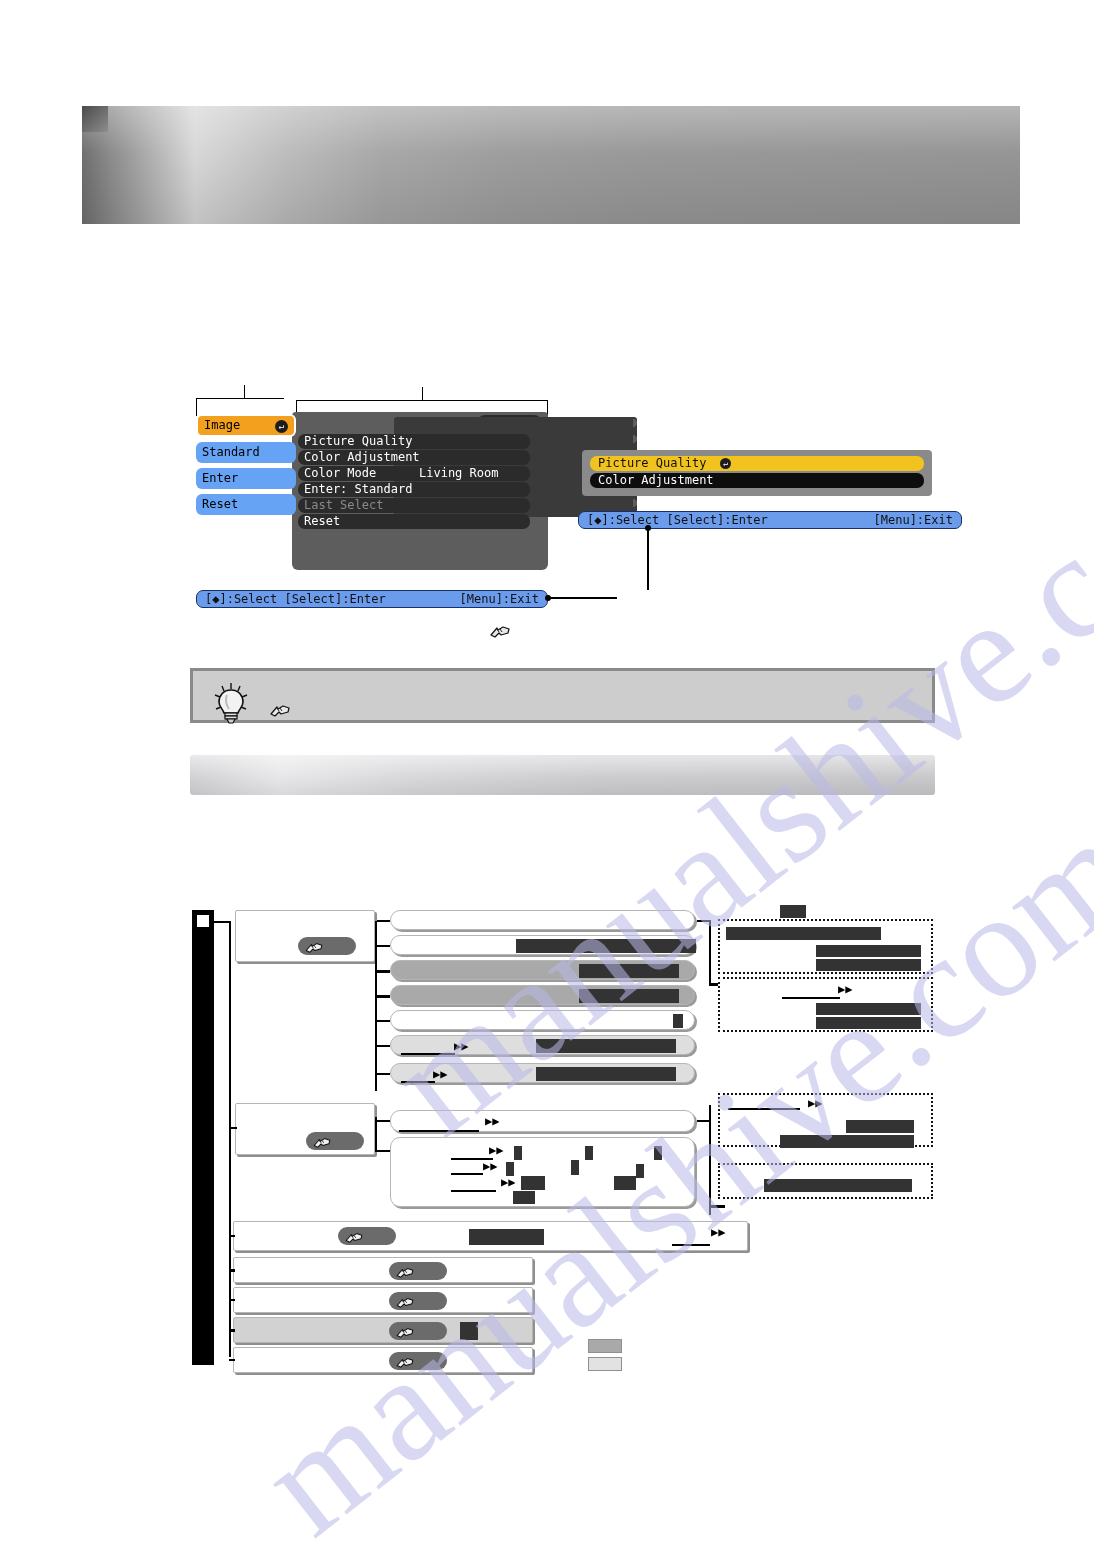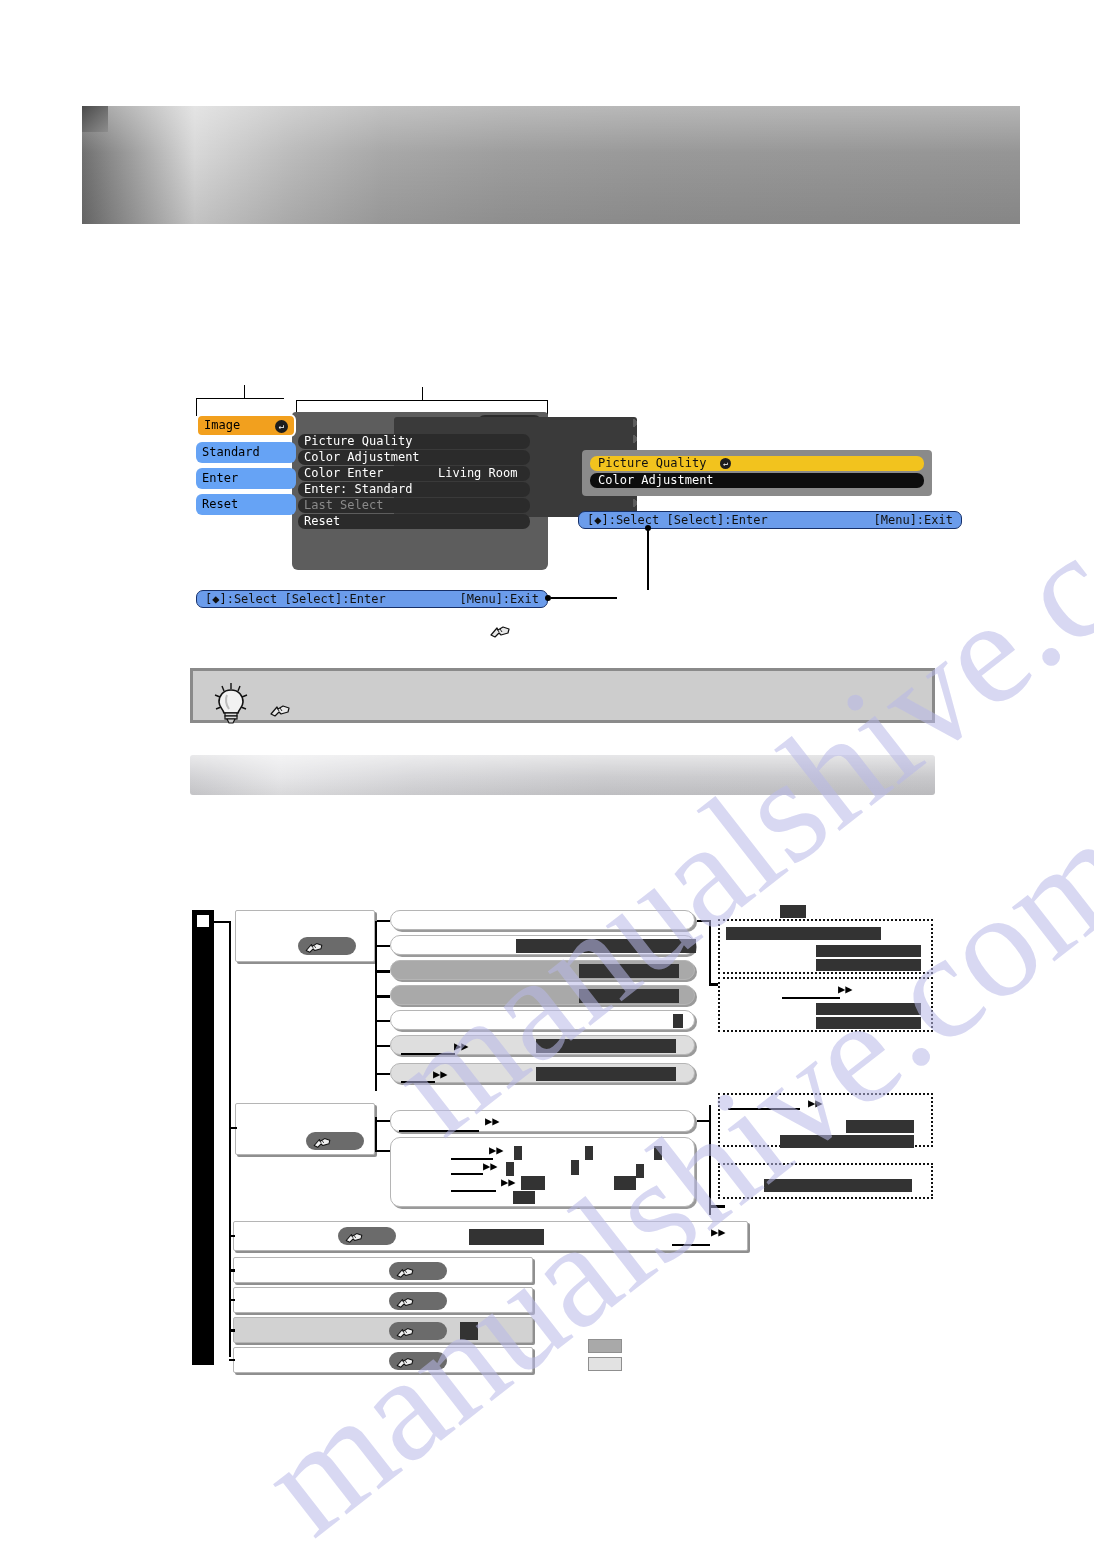--- a/index.html
+++ b/index.html
@@ -93,21 +93,21 @@
   .osd-rows { position:absolute; left:6px; top:22px; width:232px; }
   .osd-row {
     position:relative; height:15px; color:#ffffff; font-size:12px; line-height:15px;
     background:#2b2b2b;
     border-radius:7px;
     padding-left:6px;
     margin-bottom:1px;
     white-space:nowrap;
   }
   .osd-row.dim { color:#8a8a8a; }
-  .osd-row .val { position:absolute; left:140px; top:0; }
+  .osd-row .val { position:absolute; left:121px; top:0; }
 
   .osd-tabs { position:absolute; left:0; top:2px; width:100px; }
   .osd-tab {
     position:relative;
     height:21px; margin-bottom:5px;
     border-radius:6px;
     font-size:12px; line-height:21px;
     padding-left:6px;
     color:#000000;
     background:#66a3f5;
@@ -236,21 +236,21 @@
       <div class="osd-rows">
         <div class="osd-row">
           <span>Picture Quality</span>
           <span class="val"></span>
         </div>
         <div class="osd-row">
           <span>Color Adjustment</span>
           <span class="val"></span>
         </div>
         <div class="osd-row">
-          <span>Color Enter</span>
+          <span>Color Mode</span>
           <span class="val">Living Room</span>
         </div>
         <div class="osd-row">
           <span>Enter: Standard</span>
           <span class="val"></span>
         </div>
         <div class="osd-row dim">
           <span>Last Select</span>
         </div>
         <div class="osd-row">

